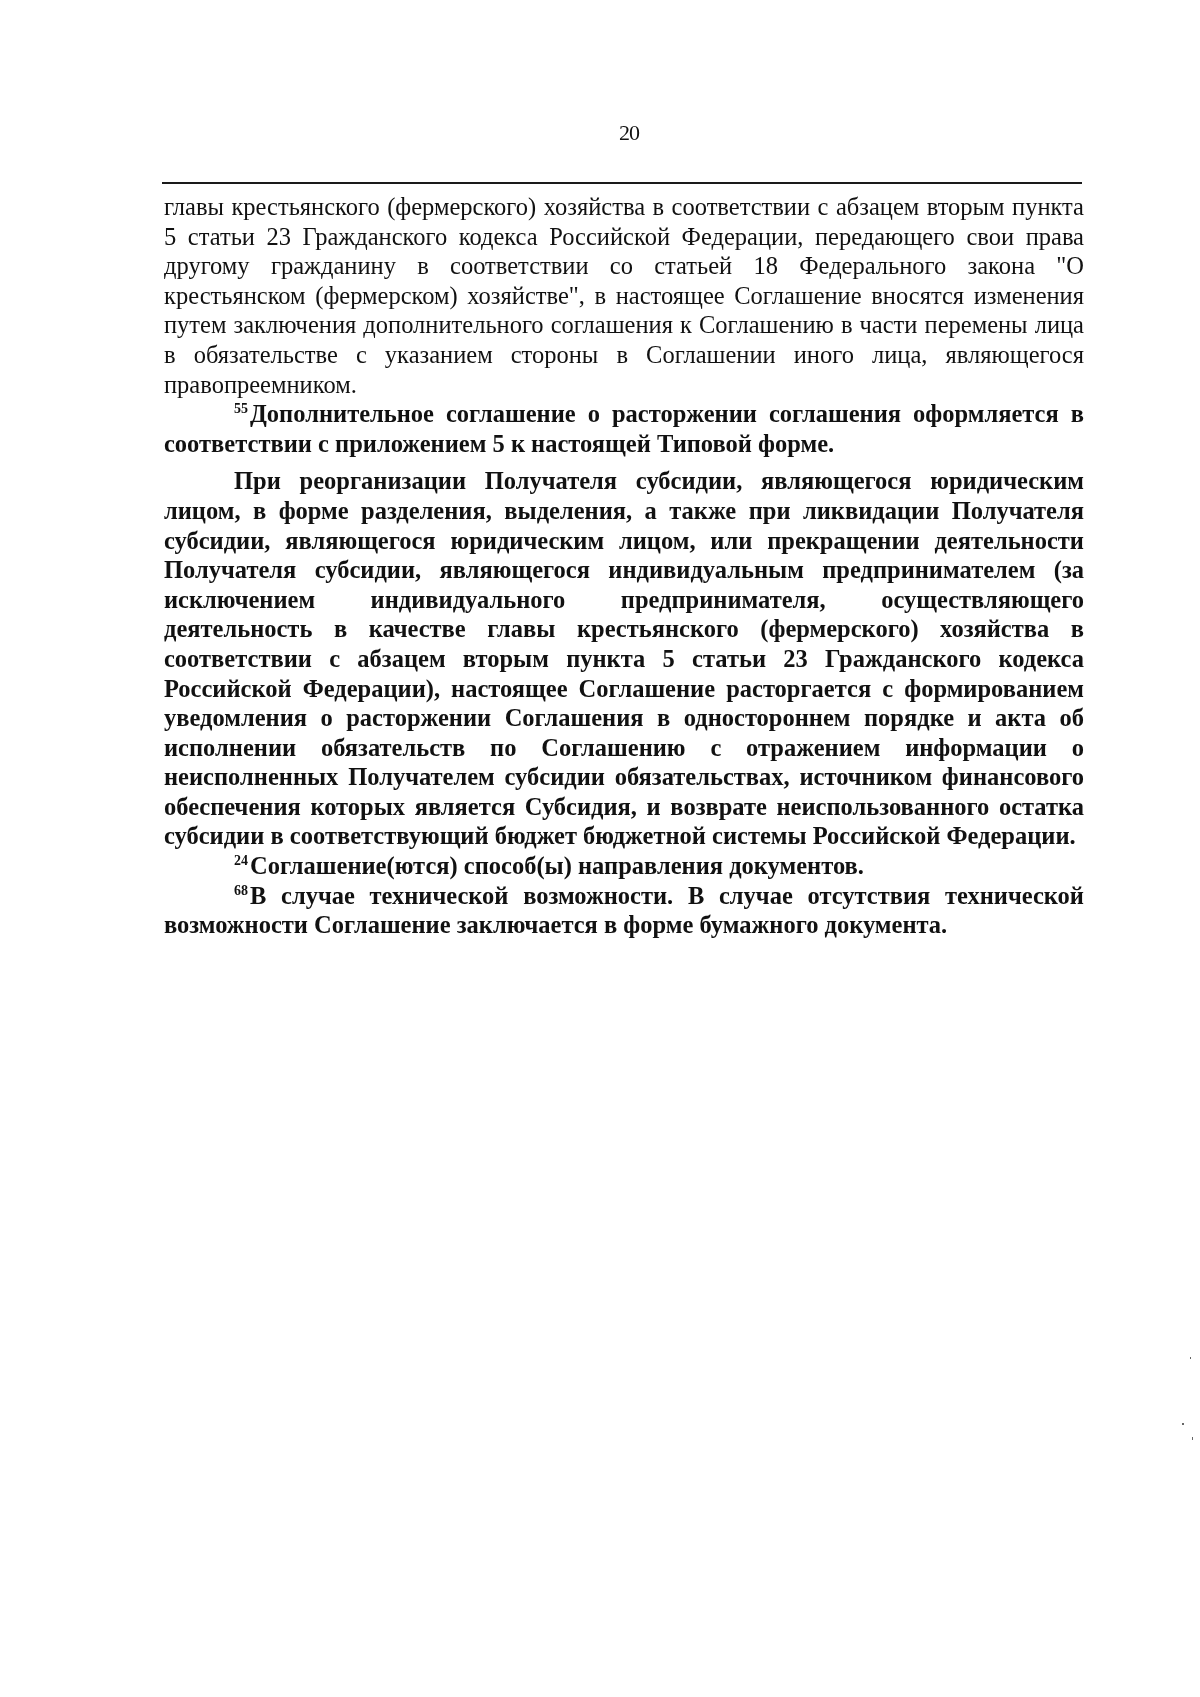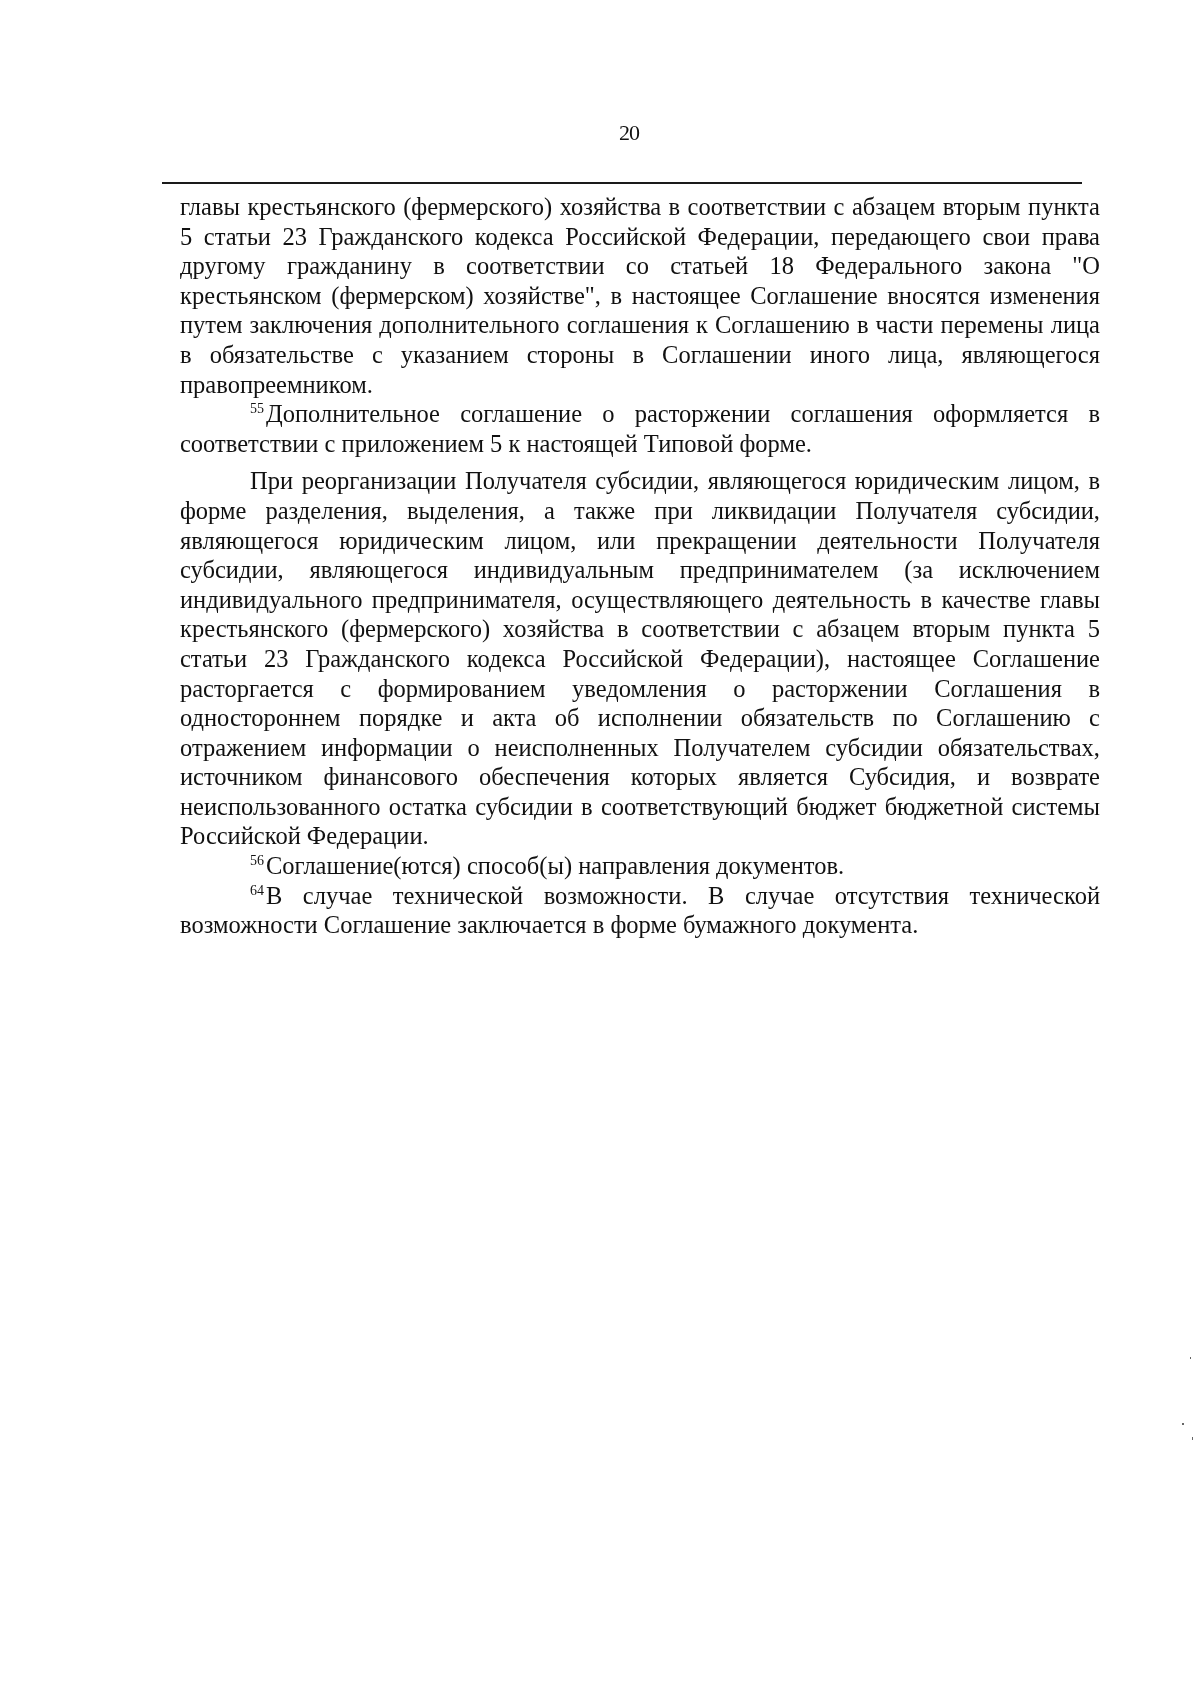--- a/index.html
+++ b/index.html
@@ -35,33 +35,34 @@
       position: absolute;
       top: 182px;
       left: 162px;
       width: 920px;
       height: 2px;
       background: #1a1a1a;
     }
     .text-block {
       position: absolute;
       top: 192px;
-      left: 180px;
+      left: 164px;
       width: 920px;
       font-size: 24.5px;
       line-height: 29.6px;
       text-align: justify;
     }
     .text-block p {
       margin: 0;
       text-align: justify;
       text-align-last: left;
     }
     .indent {
       text-indent: 70px;
+      font-weight: bold;
     }
     .mt {
       margin-top: 8px !important;
     }
     sup {
       font-size: 14px;
       line-height: 0;
       vertical-align: 9px;
       margin-right: 2px;
     }
@@ -87,26 +88,26 @@
 
     <p class="indent">
       <sup>55</sup><span>Дополнительное соглашение о расторжении соглашения оформляется в соответствии с приложением 5 к настоящей Типовой форме.</span>
     </p>
 
     <p class="indent mt">
       <span>При реорганизации Получателя субсидии, являющегося юридическим лицом, в форме разделения, выделения, а также при ликвидации Получателя субсидии, являющегося юридическим лицом, или прекращении деятельности Получателя субсидии, являющегося индивидуальным предпринимателем (за исключением индивидуального предпринимателя, осуществляющего деятельность в качестве главы крестьянского (фермерского) хозяйства в соответствии с абзацем вторым пункта 5 статьи 23 Гражданского кодекса Российской Федерации), настоящее Соглашение расторгается с формированием уведомления о расторжении Соглашения в одностороннем порядке и акта об исполнении обязательств по Соглашению с отражением информации о неисполненных Получателем субсидии обязательствах, источником финансового обеспечения которых является Субсидия, и возврате неиспользованного остатка субсидии в соответствующий бюджет бюджетной системы Российской Федерации.</span>
     </p>
 
     <p class="indent">
-      <sup>56</sup><span>Соглашение(ются) способ(ы) направления документов.</span>
+      <sup>24</sup><span>Соглашение(ются) способ(ы) направления документов.</span>
     </p>
 
 
     <p class="indent">
-      <sup>64</sup><span>В случае технической возможности. В случае отсутствия технической возможности Соглашение заключается в форме бумажного документа.</span>
+      <sup>68</sup><span>В случае технической возможности. В случае отсутствия технической возможности Соглашение заключается в форме бумажного документа.</span>
     </p>
 
   </div>
 
   <div class="speck" style="left:1182px;top:1423px;width:2px;height:2px;"></div>
   <div class="speck" style="left:1192px;top:1437px;width:1px;height:3px;"></div>
   <div class="speck" style="left:1190px;top:1357px;width:1px;height:2px;"></div>
 
 </div>
 

